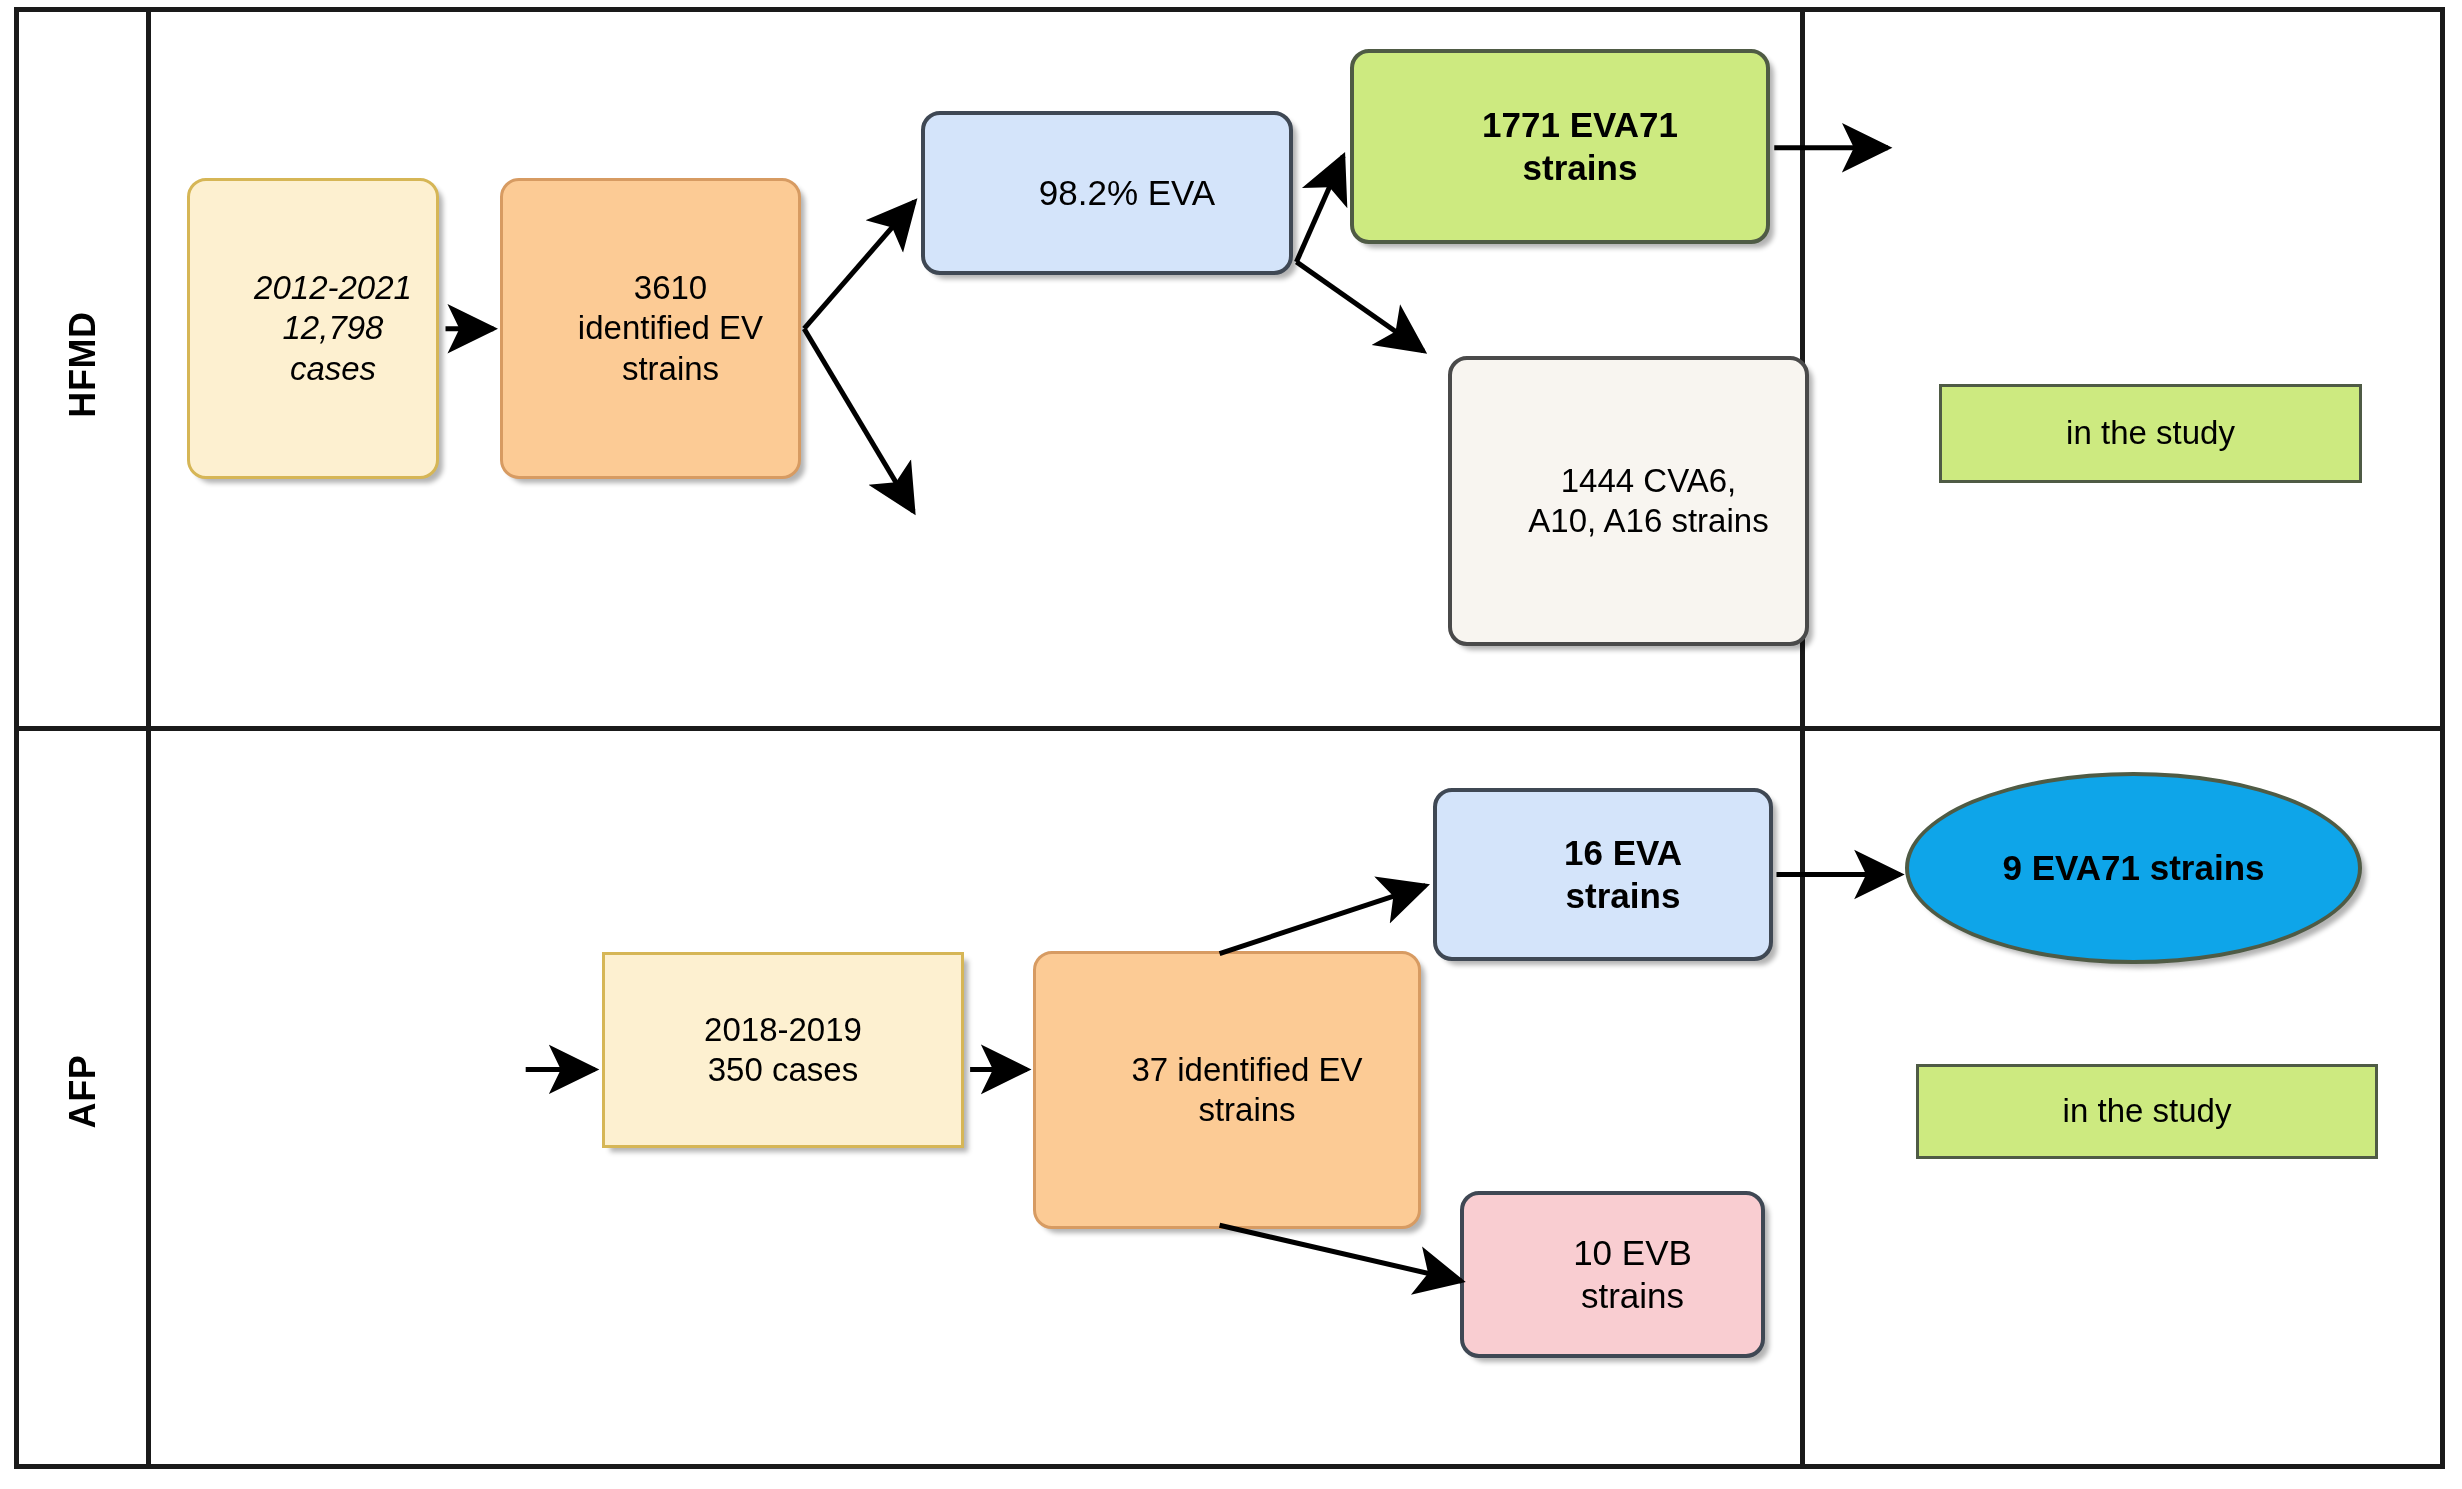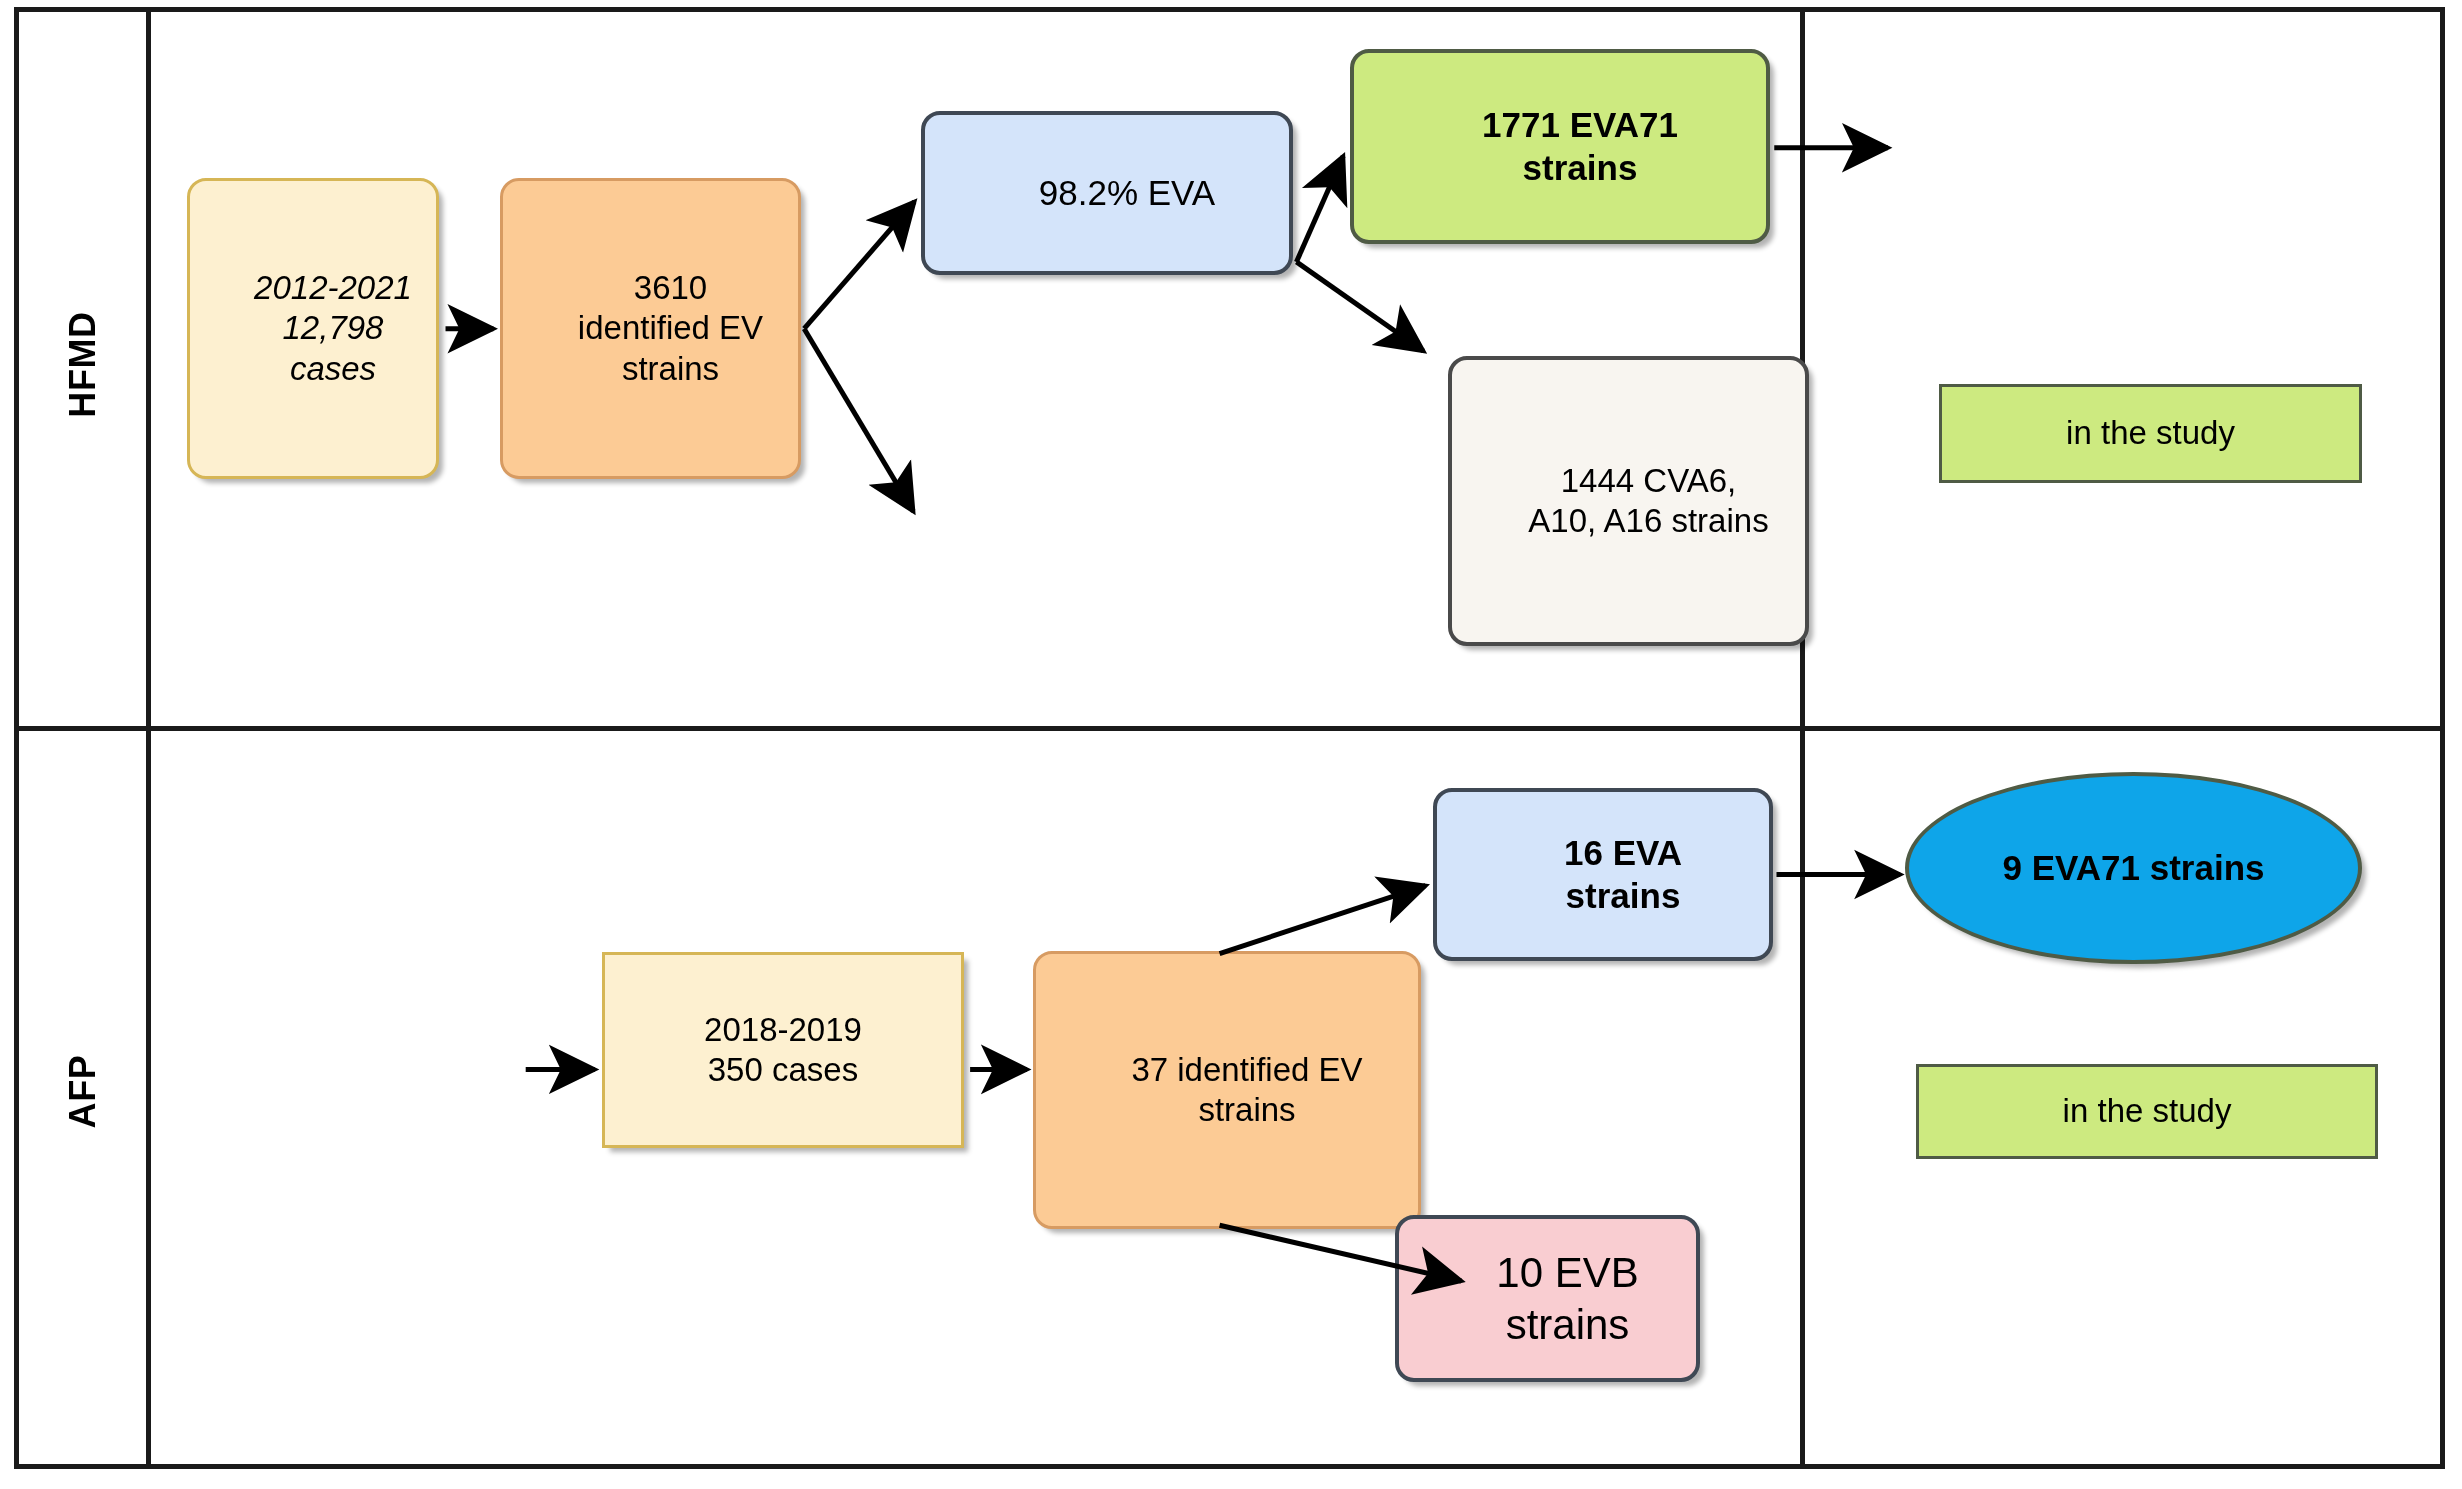--- a/index.html
+++ b/index.html
@@ -129,22 +129,22 @@
 350 cases</div>
 
   <div class="node rounded shadowed" style="left:1033px; top:951px; width:388px; height:278px;
               background:#FCCB95; border-width:3.9px; border-color:#D79B62; font-size:33px;">37 identified EV
 strains</div>
 
   <div class="node rounded shadowed bold" style="left:1433px; top:788px; width:340px; height:173px;
               background:#D4E4FA; border-width:4.5px; border-color:#3F4854; font-size:35px;">16 EVA
 strains</div>
 
-  <div class="node rounded shadowed" style="left:1395px; top:1191px; width:305px; height:167px;
-              background:#F9CDD1; border-width:4.5px; border-color:#3F4854; font-size:42px;margin-top:24px;">10 EVB
+  <div class="node rounded shadowed" style="left:1460px; top:1191px; width:305px; height:167px;
+              background:#F9CDD1; border-width:4.5px; border-color:#3F4854; font-size:35px;">10 EVB
 strains</div>
 
   <div class="node oval shadowed bold" style="left:1905px; top:772px; width:457px; height:192px;
               background:#0ea5e9; border-width:4.5px; border-color:#4F5B45; font-size:35px;">9 EVA71 strains</div>
 
   <div class="node flat" style="left:1916px; top:1064px; width:462px; height:95px;
               background:#CDEA80; border-width:3.9px; border-color:#4F5B45; font-size:33px;">in the study</div>
 
   <svg id="arrows" viewBox="0 0 4421 2675" xmlns="http://www.w3.org/2000/svg">
     <defs>

